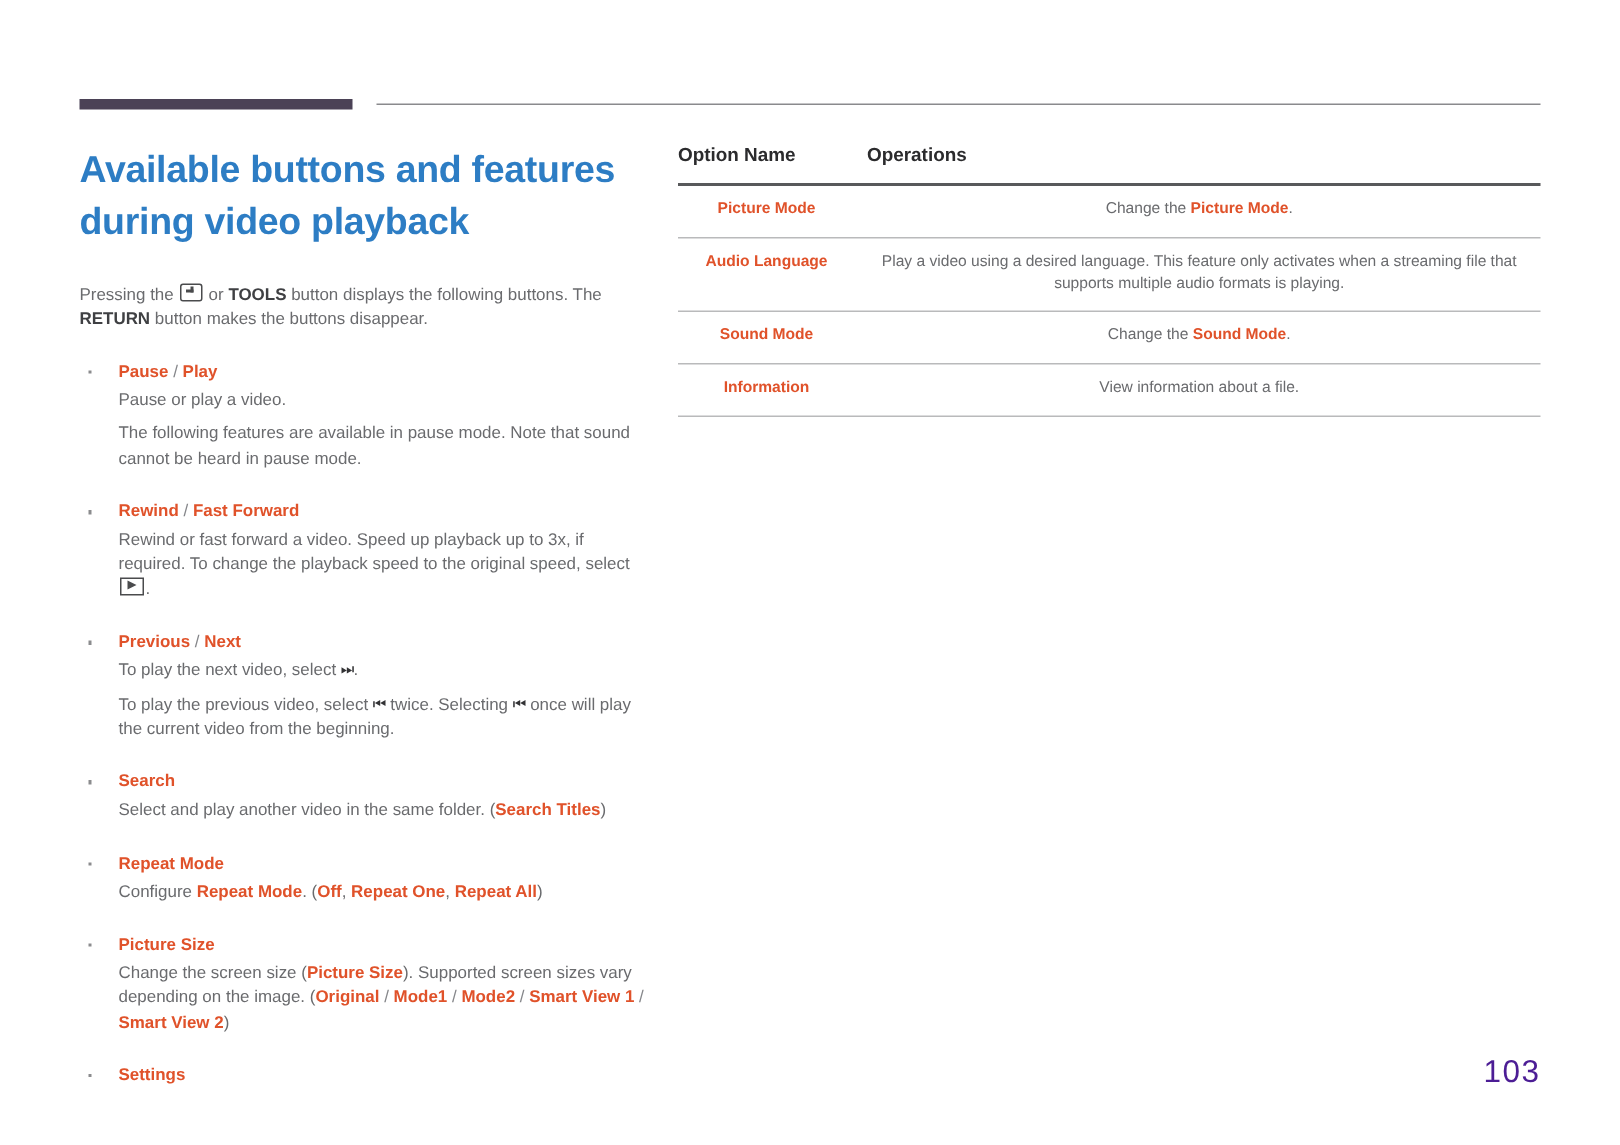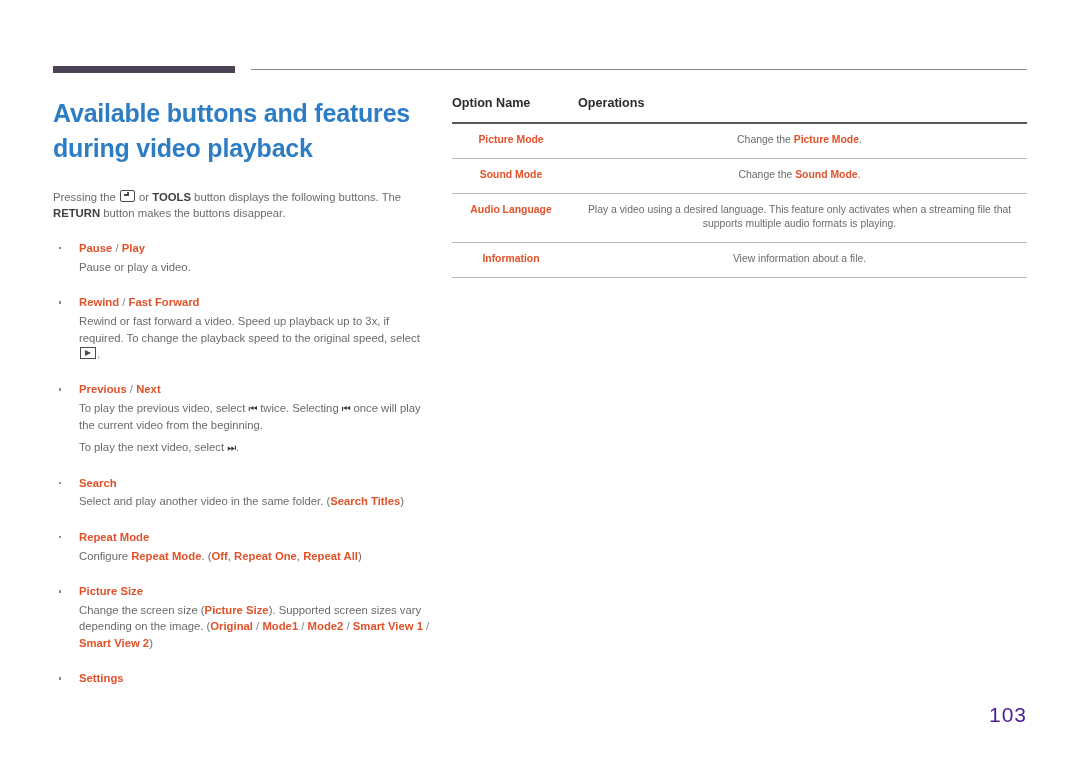--- a/index.html
+++ b/index.html
@@ -235,42 +235,43 @@
   <p id="intro-para">
     <span>Pressing the </span><span class="enter-key-icon"></span><span> or </span><span class="strong-dark">TOOLS</span><span> button displays the following buttons. The </span><span class="strong-dark">RETURN</span><span> button makes the buttons disappear.</span>
   </p>
 
   <div class="bullet-block">
     <span class="bullet-dot"></span>
     <div class="bullet-head">
       <span>Pause</span><span class="sep"> / </span><span>Play</span>
     </div>
     <div class="bullet-body">Pause or play a video.</div>
+    <div class="bullet-body">The following features are available in pause mode. Note that sound cannot be heard in pause mode.</div>
   </div>
 
   <div class="bullet-block">
     <span class="bullet-dot"></span>
     <div class="bullet-head">
       <span>Rewind</span><span class="sep"> / </span><span>Fast Forward</span>
     </div>
     <div class="bullet-body">
       <span>Rewind or fast forward a video. Speed up playback up to 3x, if required. To change the playback speed to the original speed, select </span><span class="play-box-icon"></span><span>.</span>
     </div>
   </div>
 
   <div class="bullet-block">
     <span class="bullet-dot"></span>
     <div class="bullet-head">
       <span>Previous</span><span class="sep"> / </span><span>Next</span>
     </div>
     <div class="bullet-body">
+      <span>To play the next video, select </span><span class="skip-icon">⏭</span><span>.</span>
+    </div>
+    <div class="bullet-body">
       <span>To play the previous video, select </span><span class="skip-icon">⏮</span><span> twice. Selecting </span><span class="skip-icon">⏮</span><span> once will play the current video from the beginning.</span>
-    </div>
-    <div class="bullet-body">
-      <span>To play the next video, select </span><span class="skip-icon">⏭</span><span>.</span>
     </div>
   </div>
 
   <div class="bullet-block">
     <span class="bullet-dot"></span>
     <div class="bullet-head">
       <span>Search</span>
     </div>
     <div class="bullet-body">
       <span>Select and play another video in the same folder. (</span><span class="hl">Search Titles</span><span>)</span>
@@ -314,32 +315,32 @@
     </tr>
   </thead>
   <tbody>
     <tr>
       <td class="col-name">Picture Mode</td>
       <td class="col-ops">
         <span>Change the </span><span class="hl">Picture Mode</span><span>.</span>
       </td>
     </tr>
     <tr>
+      <td class="col-name">Audio Language</td>
+      <td class="col-ops">
+        <span>Play a video using a desired language. This feature only activates when a streaming file that supports multiple audio formats is playing.</span>
+      </td>
+    </tr>
+    <tr>
       <td class="col-name">Sound Mode</td>
       <td class="col-ops">
         <span>Change the </span><span class="hl">Sound Mode</span><span>.</span>
       </td>
     </tr>
     <tr>
-      <td class="col-name">Audio Language</td>
-      <td class="col-ops">
-        <span>Play a video using a desired language. This feature only activates when a streaming file that supports multiple audio formats is playing.</span>
-      </td>
-    </tr>
-    <tr>
       <td class="col-name">Information</td>
       <td class="col-ops">
         <span>View information about a file.</span>
       </td>
     </tr>
   </tbody>
 </table>
 
 <div id="page-number">103</div>
 

